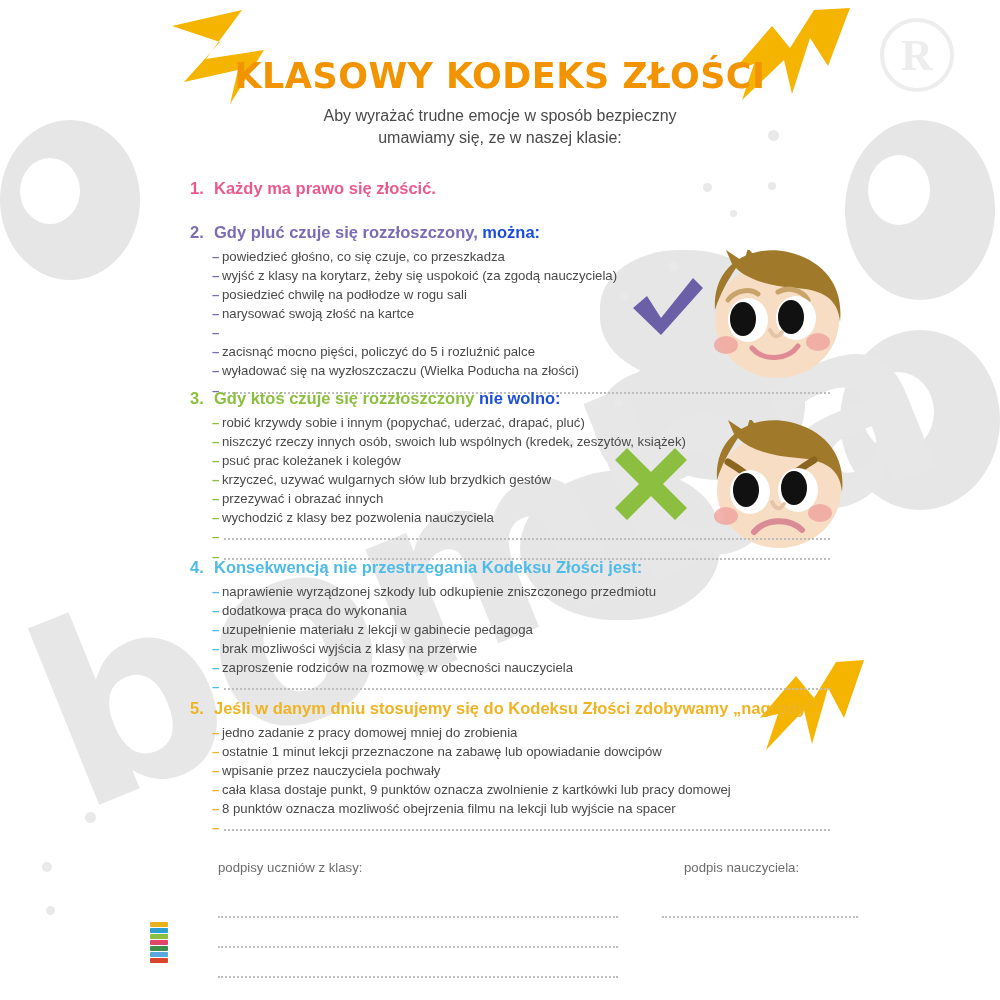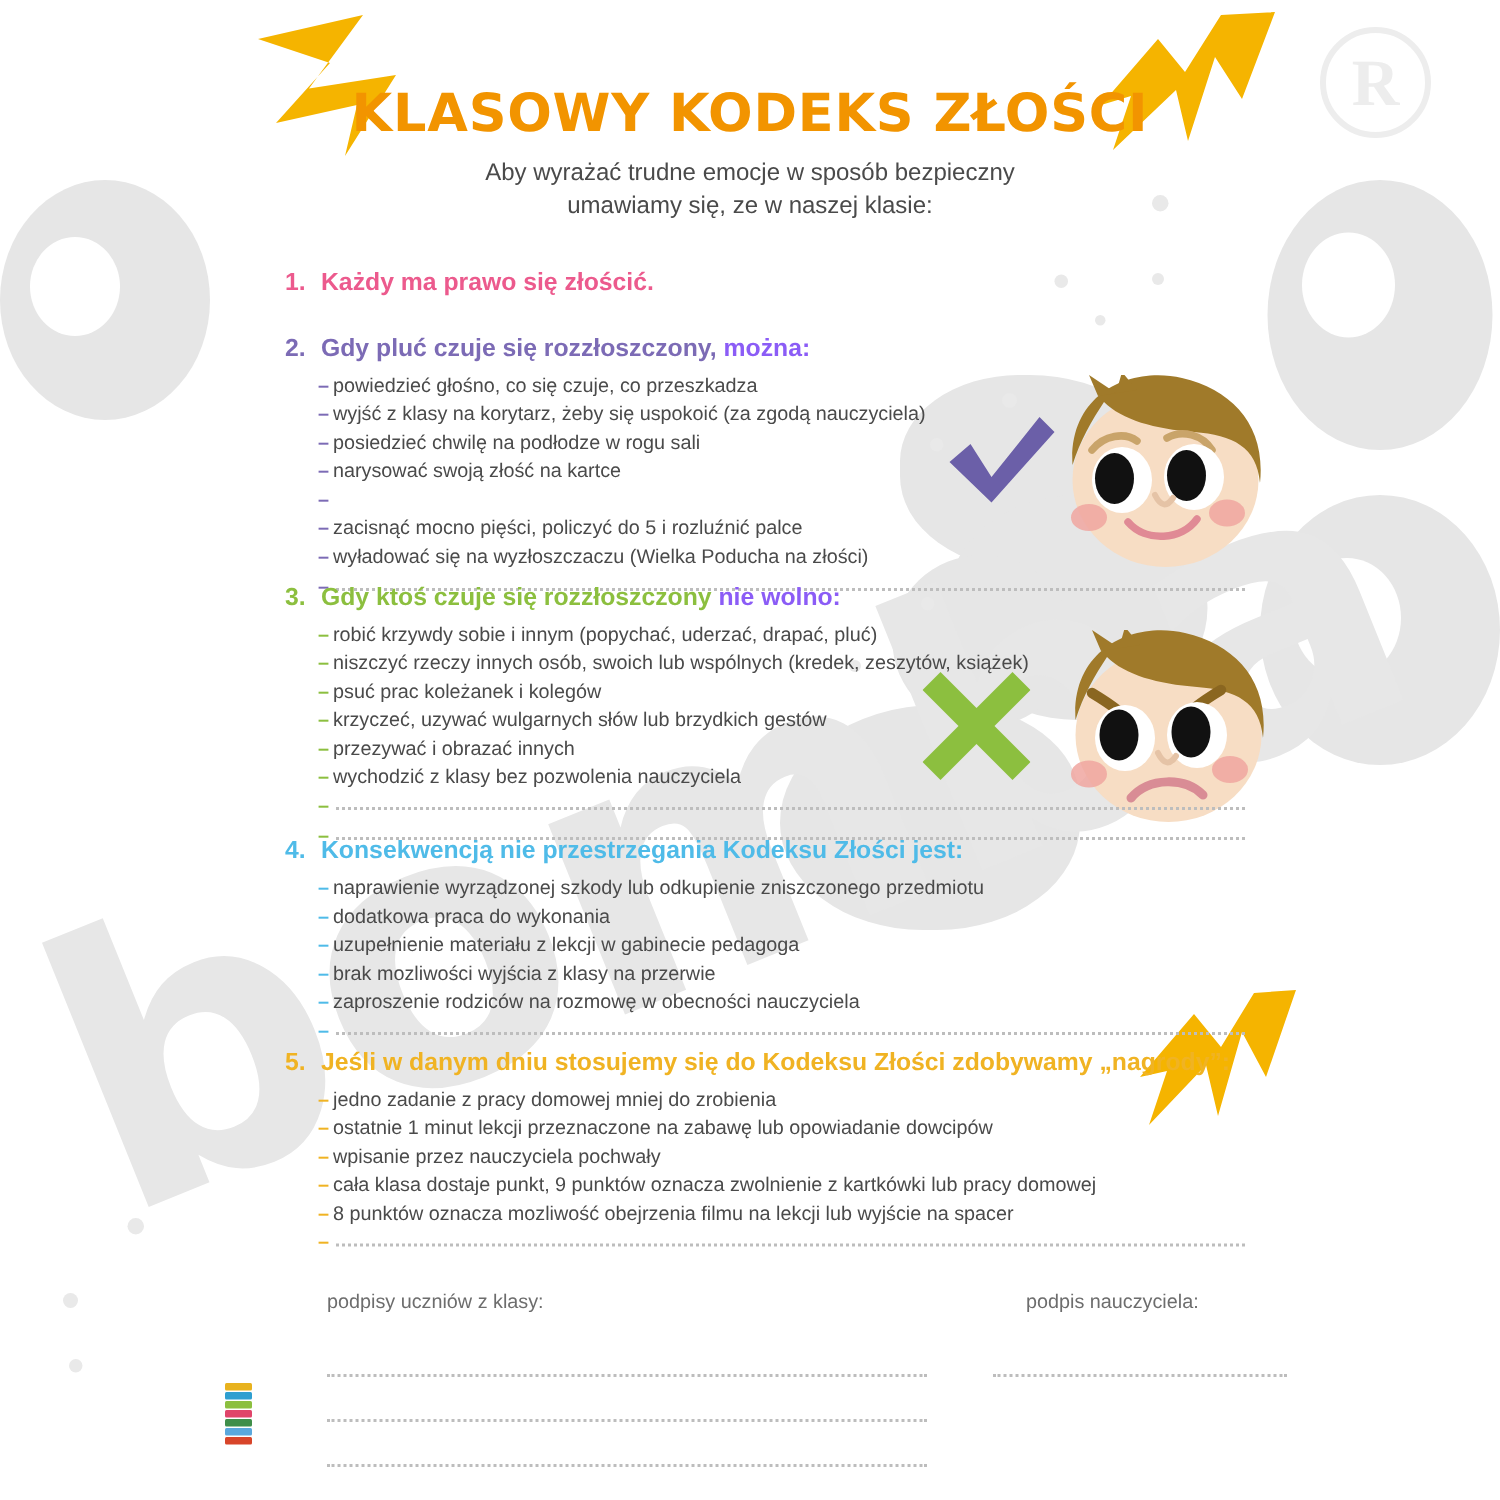--- a/index.html
+++ b/index.html
@@ -39,21 +39,21 @@
     position:absolute;left:250px;width:500px;top:105px;text-align:center;
     color:#4a4a4a;font-size:16px;line-height:1.38;
   }
   
   .section{position:absolute;left:190px;width:640px;}
   .sec-head{
     font-size:16.5px;font-weight:700;line-height:1.25;
     display:flex;align-items:flex-start;
   }
   .sec-num{min-width:24px;}
-  .sec-title .strong{color:#8b5cf6;}
+  .sec-title .strong{color:#1d4ed8;}
   .items{margin:4px 0 0 22px;padding:0;list-style:none;}
   .items li{
     font-size:13.2px;color:#4a4a4a;line-height:1.45;
     display:flex;align-items:flex-start;
   }
   .dash{display:inline-block;min-width:10px;font-weight:700;}
   .blank-line{
     flex:1;border-bottom:2.5px dotted #bdbdbd;
     margin-left:2px;margin-bottom:5px;height:11px;
   }

